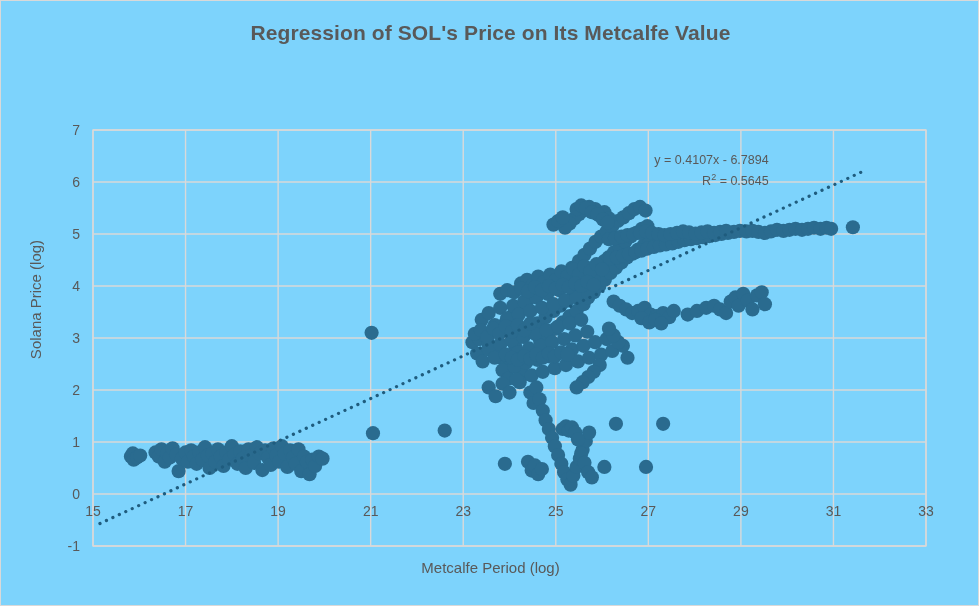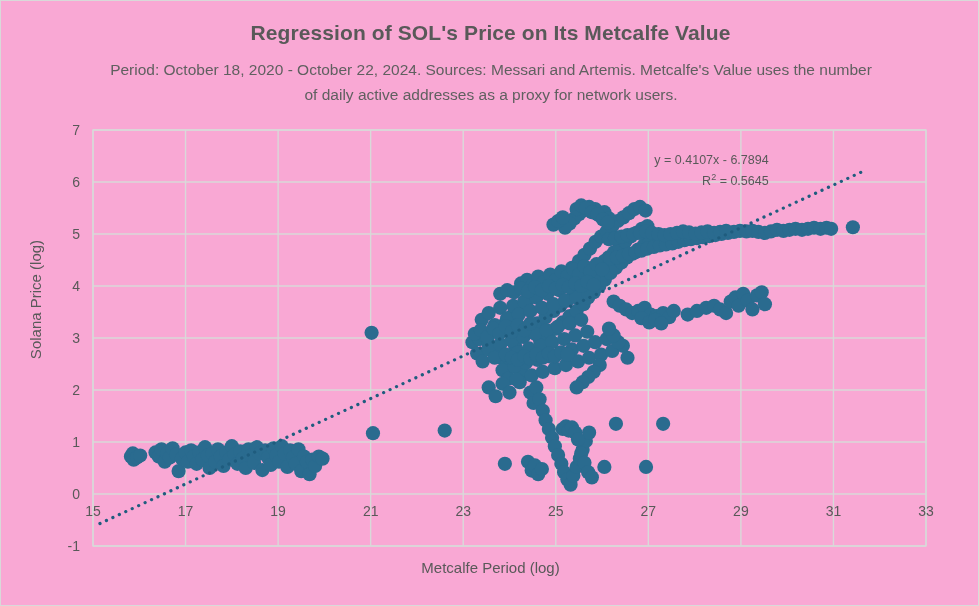--- a/index.html
+++ b/index.html
@@ -7,21 +7,21 @@
     padding: 0;
     background: #ffffff;
   }
   body {
     font-family: "Liberation Sans", sans-serif;
   }
   #chart-root {
     position: relative;
     width: 979px;
     height: 606px;
-    background: #f9a8d4;
+    background: #7dd3fc;
     border: 1px solid #d9d9d9;
     box-sizing: border-box;
     overflow: hidden;
   }
   .chart-title {
     position: absolute;
     left: 0;
     top: 20px;
     width: 979px;
     text-align: center;
@@ -86,21 +86,20 @@
     font-size: 9px;
   }
 </style>
 </head>
 <body>
 
 <div id="chart-root">
 
   <div class="chart-title">Regression of SOL's Price on Its Metcalfe Value</div>
 
-  <div class="chart-subtitle">Period: October 18, 2020 - October 22, 2024. Sources: Messari and Artemis. Metcalfe's Value uses the number of daily active addresses as a proxy for network users.</div>
 
   <div class="plot-wrap">
     <svg class="plot" id="plot-svg" width="979" height="606">
         <g>
           <line x1="92" x2="925" y1="545" y2="545" stroke="#d9d9d9" stroke-width="1.4"></line>
           <line x1="92" x2="925" y1="493" y2="493" stroke="#d9d9d9" stroke-width="1.4"></line>
           <line x1="92" x2="925" y1="441" y2="441" stroke="#d9d9d9" stroke-width="1.4"></line>
           <line x1="92" x2="925" y1="389" y2="389" stroke="#d9d9d9" stroke-width="1.4"></line>
           <line x1="92" x2="925" y1="337" y2="337" stroke="#d9d9d9" stroke-width="1.4"></line>
           <line x1="92" x2="925" y1="285" y2="285" stroke="#d9d9d9" stroke-width="1.4"></line>

